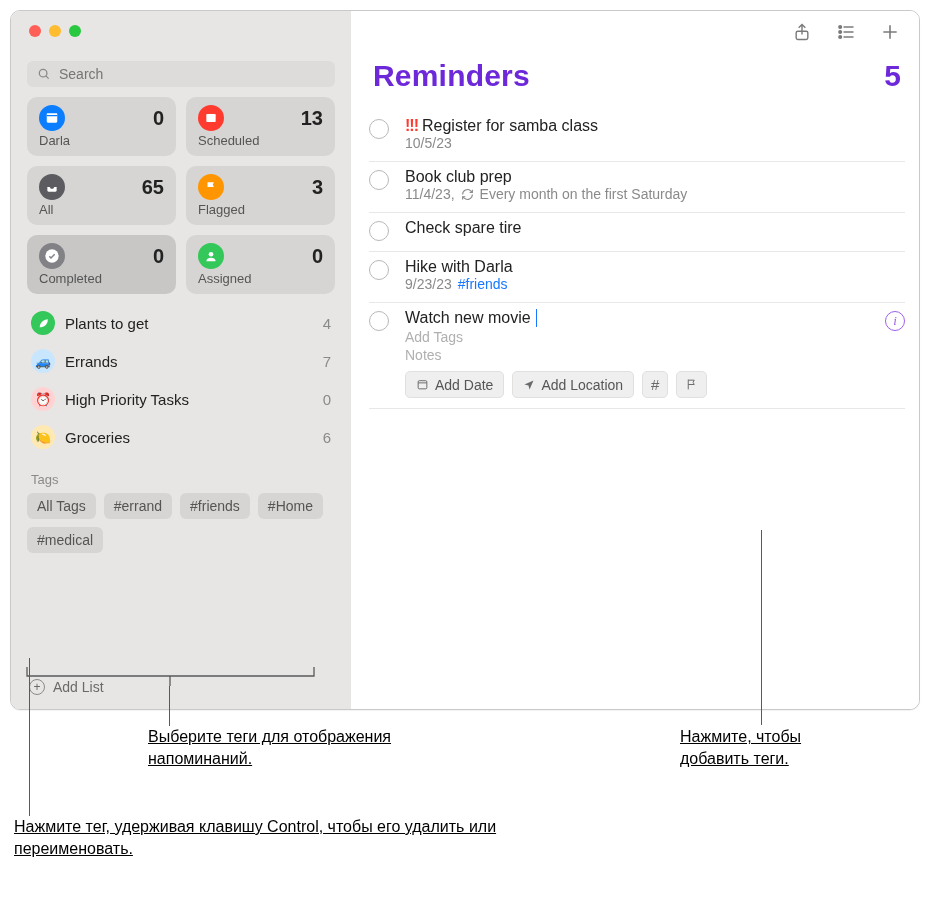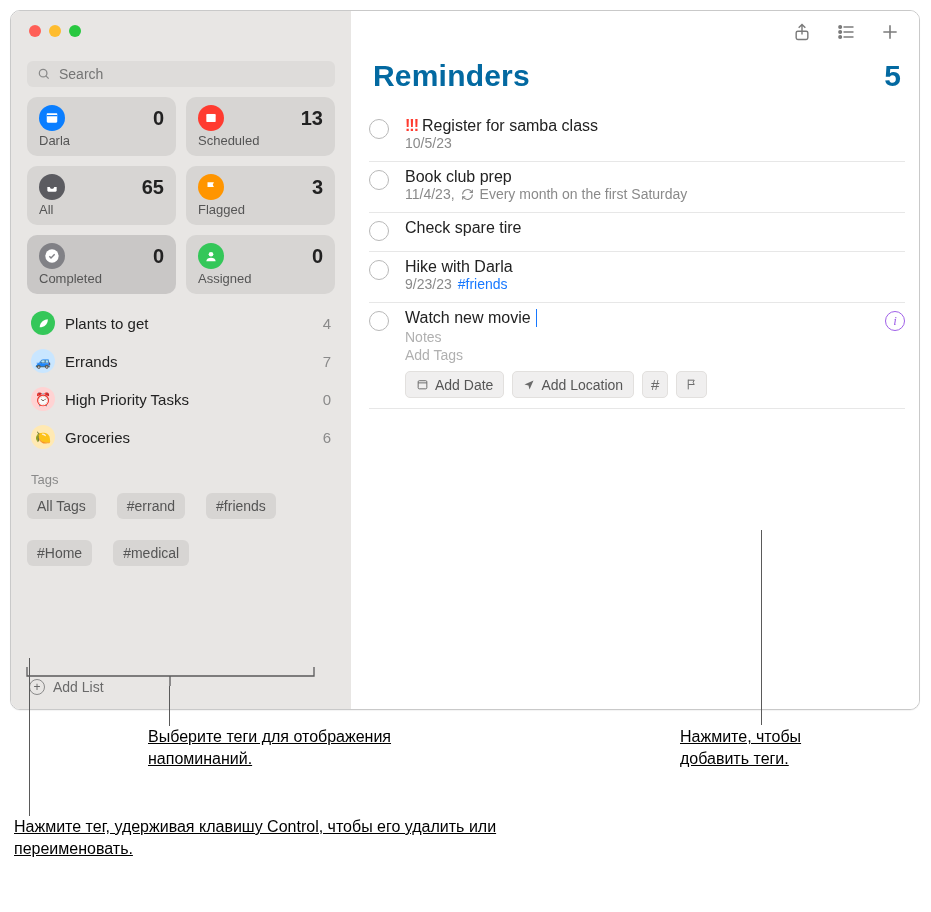--- a/index.html
+++ b/index.html
@@ -45,35 +45,35 @@
   .lists { padding: 10px 10px 6px 10px; overflow: hidden; }
   .list-item {
     display: flex; align-items: center; gap: 10px; padding: 7px 10px;
     font-size: 15px; color: #222; border-radius: 6px;
   }
   .list-item .li-icon { width:24px; height:24px; border-radius:50%; display:flex; align-items:center; justify-content:center; font-size:13px; }
   .list-item .li-count { margin-left:auto; color:#8a8a8a; font-size:15px; }
   .li1{background:#34c759;} .li2{background:#c9e6ff;} .li3{background:#ffd3d3;} .li4{background:#ffe9b3;}
   .tags-block { padding: 6px 16px 8px 16px; }
   .tags-head { font-size: 13px; color: #8a8a8a; padding: 4px 0 6px 4px; }
-  .tags-row { display:flex; flex-wrap:wrap; gap:21px; }
+  .tags-row { display:flex; flex-wrap:wrap; gap:8px; }
   .tag-chip {
     background:#d7d5d3; border-radius:6px; padding:5px 10px; font-size:14px; color:#555;
   }
   .add-list { display:flex; align-items:center; gap:8px; padding:10px 18px 14px 18px; color:#6a6a6a; font-size:14px; }
   .plus-circle { width:16px; height:16px; border:1.5px solid #8a8a8a; border-radius:50%; display:flex; align-items:center; justify-content:center; font-size:12px; line-height:1; }
   
   .main { flex:1; display:flex; flex-direction:column; background:#fff; }
   .toolbar { display:flex; justify-content:flex-end; align-items:center; gap:22px; padding:10px 18px 8px 18px; color:#7a7a7a; }
   .tb-btn { width:22px; height:22px; display:flex; align-items:center; justify-content:center; }
   .content { padding: 0 14px 0 18px; }
   .header { display:flex; align-items:baseline; justify-content:space-between; padding: 8px 4px 18px 4px; }
   .header .title { font-size:30px; font-weight:700; letter-spacing:0.2px; }
   .header .big-count { font-size:30px; font-weight:600; }
-  .purple { color:#0369a1; }
+  .purple { color:#6d28d9; }
   .reminder {
     display:grid; grid-template-columns:28px 1fr auto; column-gap:8px;
     padding: 6px 0 10px 0; border-bottom:1px solid #e7e7e7;
   }
   .reminder:last-of-type { border-bottom:none; }
   .circ { width:20px; height:20px; border:1.5px solid #b8b8b8; border-radius:50%; margin-top:2px; }
   .r-title { font-size:16px; color:#222; display:flex; align-items:center; gap:4px; }
   .r-sub { font-size:14px; color:#8a8a8a; display:flex; align-items:center; gap:6px; }
   .r-sub .hash { color:#1778ff; }
   .prio { color:#ff3b30; font-weight:700; letter-spacing:-1px; }
@@ -310,22 +310,22 @@
           </div>
         </div>
 
         <div class="reminder" style="border-bottom:1px solid #e7e7e7;">
           <div class="circ"></div>
           <div class="edit-stack">
             <div class="r-title">
                 <span>Watch new movie</span>
                 <span class="cursor"></span>
               </div>
+            <div class="placeholder">Add Tags</div>
             <div class="placeholder">Notes</div>
-            <div class="placeholder">Add Tags</div>
             <div class="chip-row">
               <span class="chip">
                 <span>
                     <svg width="13" height="13" viewBox="0 0 24 24" fill="none" stroke="#6a6a6a" stroke-width="1.8">
                       <rect x="4" y="5" width="16" height="15" rx="2"></rect>
                       <line x1="4" y1="9" x2="20" y2="9"></line>
                     </svg>
                   </span>
                 <span>Add Date</span>
               </span>

